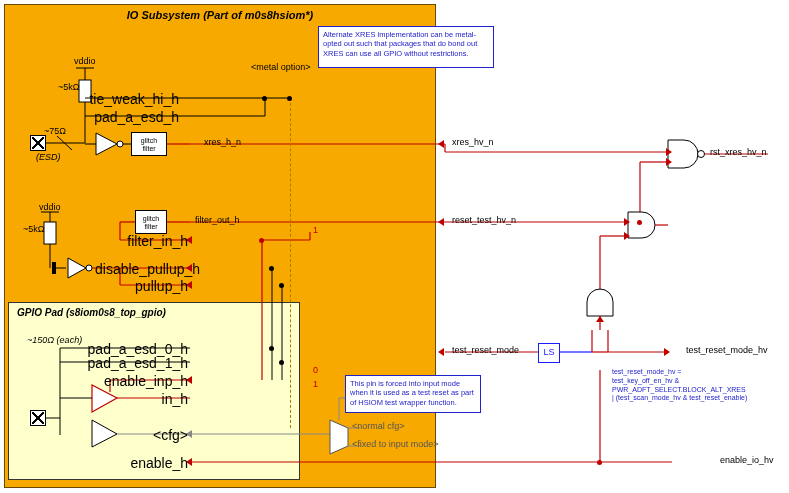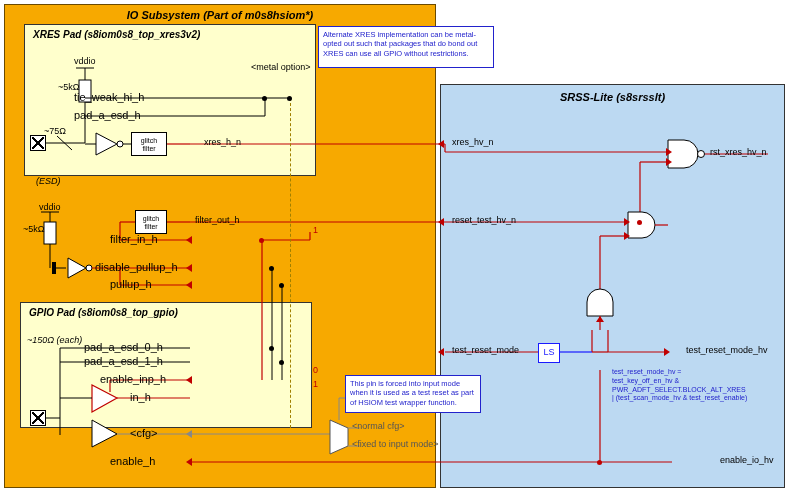--- a/index.html
+++ b/index.html
@@ -5,25 +5,25 @@
   html,body{margin:0;padding:0;background:#fff;}
   body{font-family:"Liberation Sans",sans-serif;}
   #root{position:relative;width:789px;height:493px;overflow:hidden;background:#fff;}
   .blk{position:absolute;box-sizing:border-box;}
   .io-sub{left:4px;top:4px;width:432px;height:484px;background:#f7a900;border:1px solid #6b4a00;}
   .io-title{position:absolute;left:0;top:4px;width:100%;text-align:center;font-size:11px;font-weight:bold;font-style:italic;color:#000;}
   .inner{position:absolute;background:#ffffcc;border:1px solid #333;}
   .inner-title{position:absolute;left:8px;top:4px;font-size:10px;font-weight:bold;font-style:italic;color:#000;}
   .xres-pad{left:24px;top:24px;width:292px;height:152px;}
   .alt-xres{left:24px;top:184px;width:292px;height:112px;}
-  .gpio-pad{left:20px;top:302px;width:292px;height:126px;}
+  .gpio-pad{left:8px;top:302px;width:292px;height:178px;}
   .srss{left:440px;top:84px;width:345px;height:404px;background:#bcd9f2;border:1px solid #333;}
   .srss-title{position:absolute;left:0;top:6px;width:100%;text-align:center;font-size:11px;font-weight:bold;font-style:italic;color:#000;}
   .lbl{position:absolute;font-size:9px;color:#000;white-space:nowrap;}
-  .lbl-r{position:absolute;font-size:11px;color:#000;white-space:nowrap;text-align:left;}
+  .lbl-r{position:absolute;font-size:14px;color:#000;white-space:nowrap;text-align:right;}
   .note{position:absolute;box-sizing:border-box;background:#fff;border:1px solid #2222cc;color:#2222cc;font-size:7.5px;line-height:1.25;padding:3px 4px;}
   .note2{position:absolute;box-sizing:border-box;color:#2222cc;font-size:7px;line-height:1.25;white-space:pre;}
   .dash{position:absolute;border-left:1px dashed #a08000;}
   .dot{position:absolute;width:5px;height:5px;border-radius:50%;background:#000;}
   .dotr{position:absolute;width:5px;height:5px;border-radius:50%;background:#c00000;}
   .glitch{position:absolute;box-sizing:border-box;border:1px solid #000;background:#fff;font-size:7px;text-align:center;line-height:1.1;padding-top:4px;}
   .ls{position:absolute;box-sizing:border-box;border:1px solid #1a1aff;background:#fff;color:#1a1aff;font-size:9px;text-align:center;line-height:17px;width:22px;height:20px;}
   .pin{position:absolute;box-sizing:border-box;border:1px solid #000;background:#fff;width:16px;height:16px;}
   .pin:before{content:"";position:absolute;left:1px;top:1px;width:12px;height:12px;
     background:linear-gradient(45deg,transparent 45%,#000 45%,#000 55%,transparent 55%),
@@ -36,32 +36,26 @@
 </style>
 </head>
 <body>
 
 <div id="root">
 
   <div class="blk io-sub">
     <div class="io-title">IO Subsystem (Part of m0s8hsiom*)</div>
   </div>
 
-  <div class="blk inner xres-pad">
-    <div class="inner-title">XRES Pad (s8iom0s8_top_xres3v2)</div>
-  </div>
 
 
   <div class="blk inner gpio-pad">
     <div class="inner-title">GPIO Pad (s8iom0s8_top_gpio)</div>
   </div>
 
-  <div class="blk srss">
-    <div class="srss-title">SRSS-Lite (s8srsslt)</div>
-  </div>
 
   <svg width="789" height="493">
 
     <line x1="85" y1="68" x2="85" y2="80" stroke="#000" stroke-width="1"></line>
     <line x1="76" y1="68" x2="94" y2="68" stroke="#000" stroke-width="1"></line>
 
     <rect x="79" y="80" width="12" height="22" fill="#fff" stroke="#000" stroke-width="1"></rect>
     <line x1="85" y1="102" x2="85" y2="116" stroke="#000" stroke-width="1"></line>
 
     <line x1="85" y1="98" x2="85" y2="98" stroke="#000"></line>
@@ -211,21 +205,21 @@
   <div class="arrow-l" style="left:186px;top:264px;"></div>
   <div class="arrow-l" style="left:186px;top:281px;"></div>
   <div class="arrow-lg" style="left:186px;top:430px;"></div>
   <div class="arrow-ub" style="left:596px;top:316px;"></div>
 
   <div class="lbl" style="left:74px;top:56px;">vddio</div>
   <div class="lbl" style="left:58px;top:82px;">~5kΩ</div>
   <div class="lbl" style="left:39px;top:202px;">vddio</div>
   <div class="lbl" style="left:23px;top:224px;">~5kΩ</div>
   <div class="lbl" style="left:44px;top:126px;">~75Ω</div>
-  <div class="lbl" style="left:36px;top:152px;font-style:italic;margin-top:24px;">(ESD)</div>
+  <div class="lbl" style="left:36px;top:152px;font-style:italic;">(ESD)</div>
   <div class="lbl" style="left:27px;top:335px;font-style:italic;">~150Ω (each)</div>
   <div class="lbl" style="left:251px;top:62px;">&lt;metal option&gt;</div>
 
   <div class="lbl-r" style="left:74px;top:91px;width:105px;">tie_weak_hi_h</div>
   <div class="lbl-r" style="left:74px;top:109px;width:105px;">pad_a_esd_h</div>
   <div class="lbl" style="left:204px;top:137px;">xres_h_n</div>
 
   <div class="lbl" style="left:195px;top:215px;">filter_out_h</div>
   <div class="lbl-r" style="left:110px;top:233px;width:78px;">filter_in_h</div>
   <div class="lbl-r" style="left:95px;top:261px;width:93px;">disable_pullup_h</div>

